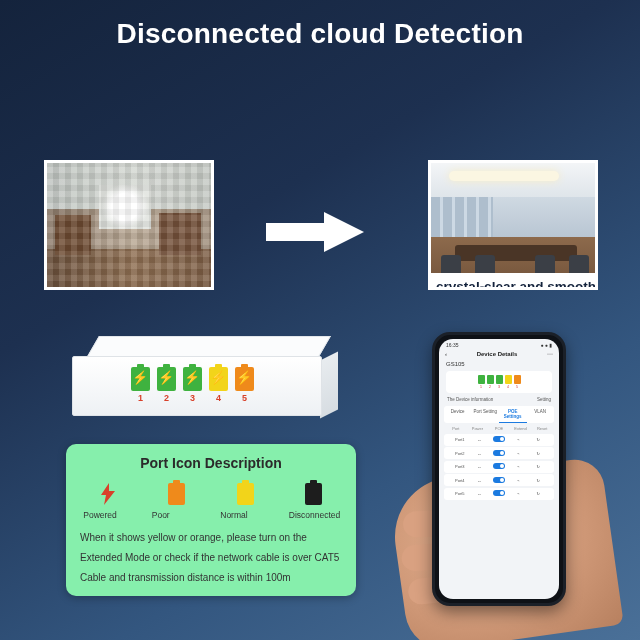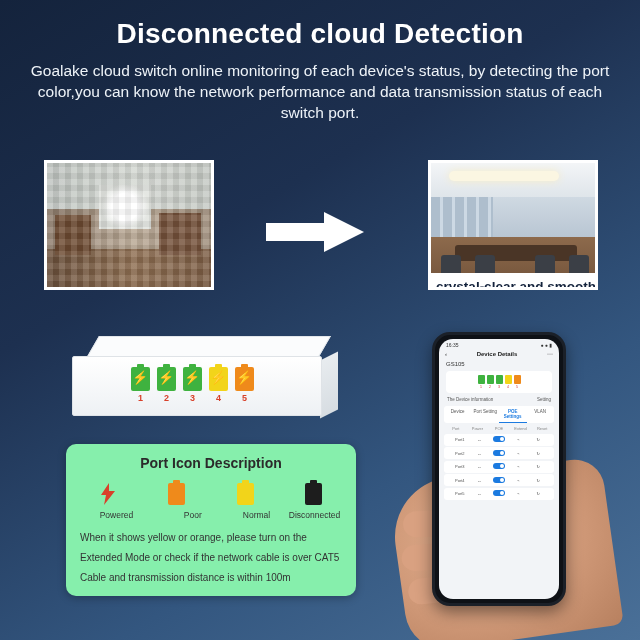--- a/index.html
+++ b/index.html
@@ -91,21 +91,21 @@
   
   .card{
     position:absolute;left:66px;top:444px;width:290px;height:152px;
     background:#86efac;border-radius:10px;box-shadow:0 2px 8px rgba(0,0,0,.28);
   }
   .card h3{
     margin:0;padding:11px 0 6px;text-align:center;
     font-size:14px;font-weight:bold;color:#2b2b2b;
   }
   .legend{display:flex;justify-content:space-around;padding:4px 8px 0;}
-  .lg{width:50px;text-align:right;}
+  .lg{width:50px;text-align:left;}
   .lg .sym{height:26px;display:flex;align-items:center;justify-content:center;}
   .lg .lb{font-size:8.5px;color:#333;margin-top:3px;}
   .chip{width:17px;height:22px;border-radius:2px;position:relative;}
   .chip .n{position:absolute;left:5px;top:-3px;width:7px;height:5px;border-radius:1px;}
   .note{
     font-size:10px;color:#333;line-height:20px;
     padding:8px 14px 0;
   }
 
   
@@ -141,21 +141,20 @@
     background:radial-gradient(ellipse at 40% 40%, #e3b191 0%, #cf9877 55%, #b7805f 100%);
     border-radius:60px 30px 10px 40px;transform:rotate(-8deg);z-index:-1;
   }
   .finger{position:absolute;background:#d9a181;border-radius:20px;}
 </style>
 </head>
 <body>
 
 <div class="hero">
   <h1>Disconnected cloud Detection</h1>
-  <p>Goalake cloud switch online monitoring of each device's status, by detecting the port color,you can know the network performance and data transmission status of each switch port.</p>
 </div>
 
 <div class="band">
 
   <div class="photo left">
     <div class="ph-inner blurry">
       <div class="px" style="left:0;top:0;width:170px;height:46px;background:linear-gradient(90deg,#bfc4c0,#d4d8d2,#c3c7c2);"></div>
       <div class="px" style="left:0;top:46px;width:170px;height:40px;background:linear-gradient(90deg,#8d7b6b,#b9a894,#9c8a78);"></div>
       <div class="px" style="left:0;top:86px;width:170px;height:44px;background:linear-gradient(90deg,#6a4f3a,#8f6f52,#7a5b43);"></div>
       <div class="px" style="left:8px;top:52px;width:36px;height:40px;background:#6d4a31;"></div>

